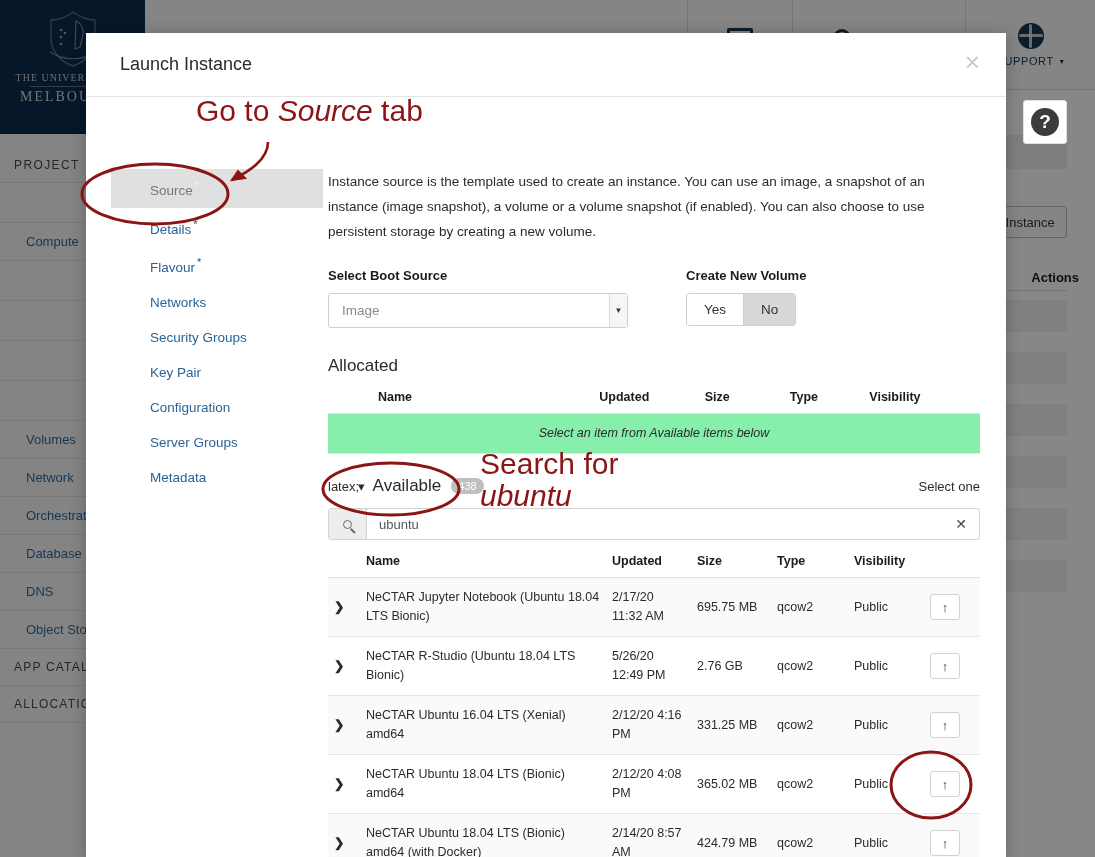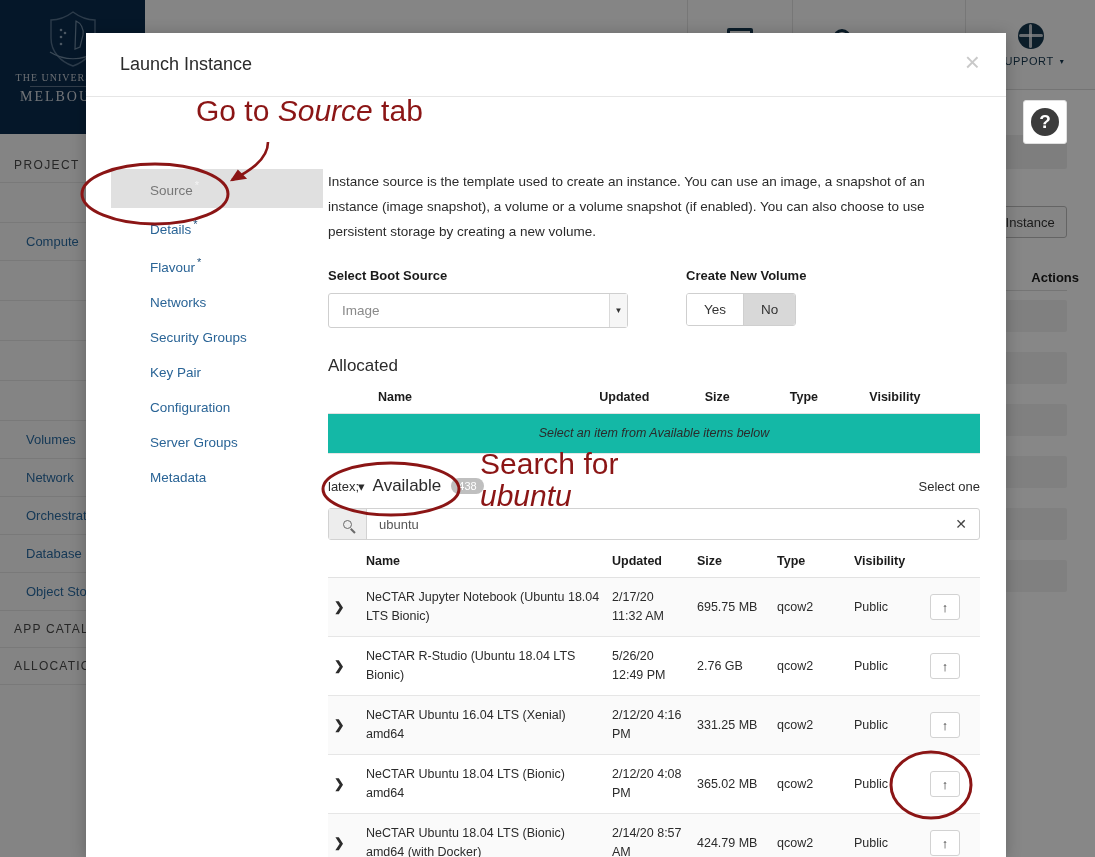--- a/index.html
+++ b/index.html
@@ -117,21 +117,21 @@
   .toggle div + div { border-left:1px solid #cfcfcf; }
 
   .sec-title { font-size:17px; color:#2b2b2b; margin-top:28px; }
 
   table.grid { width:100%; border-collapse:collapse; margin-top:8px; }
   table.grid th {
     text-align:left; font-size:12.5px; font-weight:bold; color:#1b1b1b;
     padding:6px 6px 9px 6px; border-bottom:1px solid #e2e2e2;
   }
   table.grid td { font-size:12.5px; color:#2b2b2b; padding:10px 6px; border-bottom:1px solid #e6e6e6; vertical-align:middle; line-height:19px;}
-  .empty-row td { background:#14b8a6; text-align:center; font-style:italic; color:#333; padding:13px 6px; }
+  .empty-row td { background:#86efac; text-align:center; font-style:italic; color:#333; padding:13px 6px; }
 
   .avail-head { display:flex; align-items:center; margin-top:22px; }
   .chev-dn { font-size:13px; color:#2b2b2b; margin-right:8px; }
   .avail-label { font-size:17px; color:#2b2b2b; }
   .badge { margin-left:10px; background:#bfbfbf; color:#fff; font-size:11px; padding:2px 7px; border-radius:9px;}
   .select-one { margin-left:auto; font-size:13px; color:#2b2b2b; }
 
   .search-wrap {
     margin-top:12px; height:32px; border:1px solid #d2d2d2; border-radius:3px;
     display:flex; align-items:center; background:#fff; position:relative;
@@ -206,20 +206,21 @@
       <div class="side-item" style="height:40px"></div>
       <div class="side-item">Compute</div>
       <div class="side-item" style="height:40px"></div>
       <div class="side-item" style="height:40px"></div>
       <div class="side-item" style="height:40px"></div>
       <div class="side-item" style="height:40px"></div>
       <div class="side-item">Volumes</div>
       <div class="side-item">Network</div>
       <div class="side-item">Orchestration</div>
       <div class="side-item">Database</div>
+      <div class="side-item">DNS</div>
       <div class="side-item">Object Store</div>
       <div class="side-item plain">APP CATALOG</div>
       <div class="side-item plain">ALLOCATION</div>
       <div class="side-item" style="height:30px"></div>
     </div>
 
     <div class="bg-content">
       <div class="bg-panel"></div>
       <div class="bg-btn-launch">Launch Instance</div>
       <div class="bg-th" style="right:118px;">Image</div>

